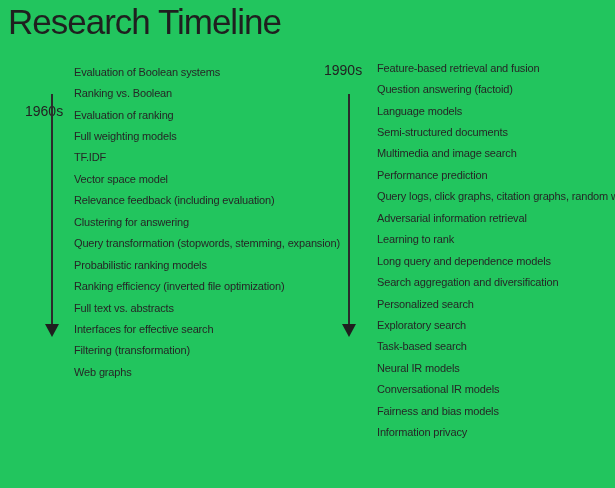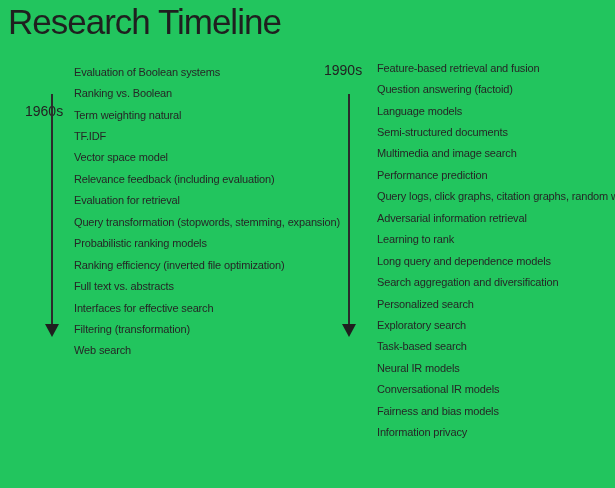--- a/index.html
+++ b/index.html
@@ -84,32 +84,33 @@
   <div class="slide-title">Research Timeline</div>
 
   <div class="era-label left">1960s</div>
   <div class="arrow left">
     <div class="arrow-line"></div>
     <div class="arrow-head"></div>
   </div>
   <div class="items left">
     <div class="item">Evaluation of Boolean systems</div>
     <div class="item">Ranking vs. Boolean</div>
-    <div class="item">Term weighting natural</div>
+    <div class="item">Evaluation of ranking</div>
+    <div class="item">Full weighting models</div>
     <div class="item">TF.IDF</div>
     <div class="item">Vector space model</div>
     <div class="item">Relevance feedback (including evaluation)</div>
-    <div class="item">Evaluation for retrieval</div>
+    <div class="item">Clustering for answering</div>
     <div class="item">Query transformation (stopwords, stemming, expansion)</div>
     <div class="item">Probabilistic ranking models</div>
     <div class="item">Ranking efficiency (inverted file optimization)</div>
     <div class="item">Full text vs. abstracts</div>
     <div class="item">Interfaces for effective search</div>
     <div class="item">Filtering (transformation)</div>
-    <div class="item">Web search</div>
+    <div class="item">Web graphs</div>
   </div>
 
   <div class="era-label right">1990s</div>
   <div class="arrow right">
     <div class="arrow-line"></div>
     <div class="arrow-head"></div>
   </div>
   <div class="items right">
     <div class="item">Feature-based retrieval and fusion</div>
     <div class="item">Question answering (factoid)</div>

